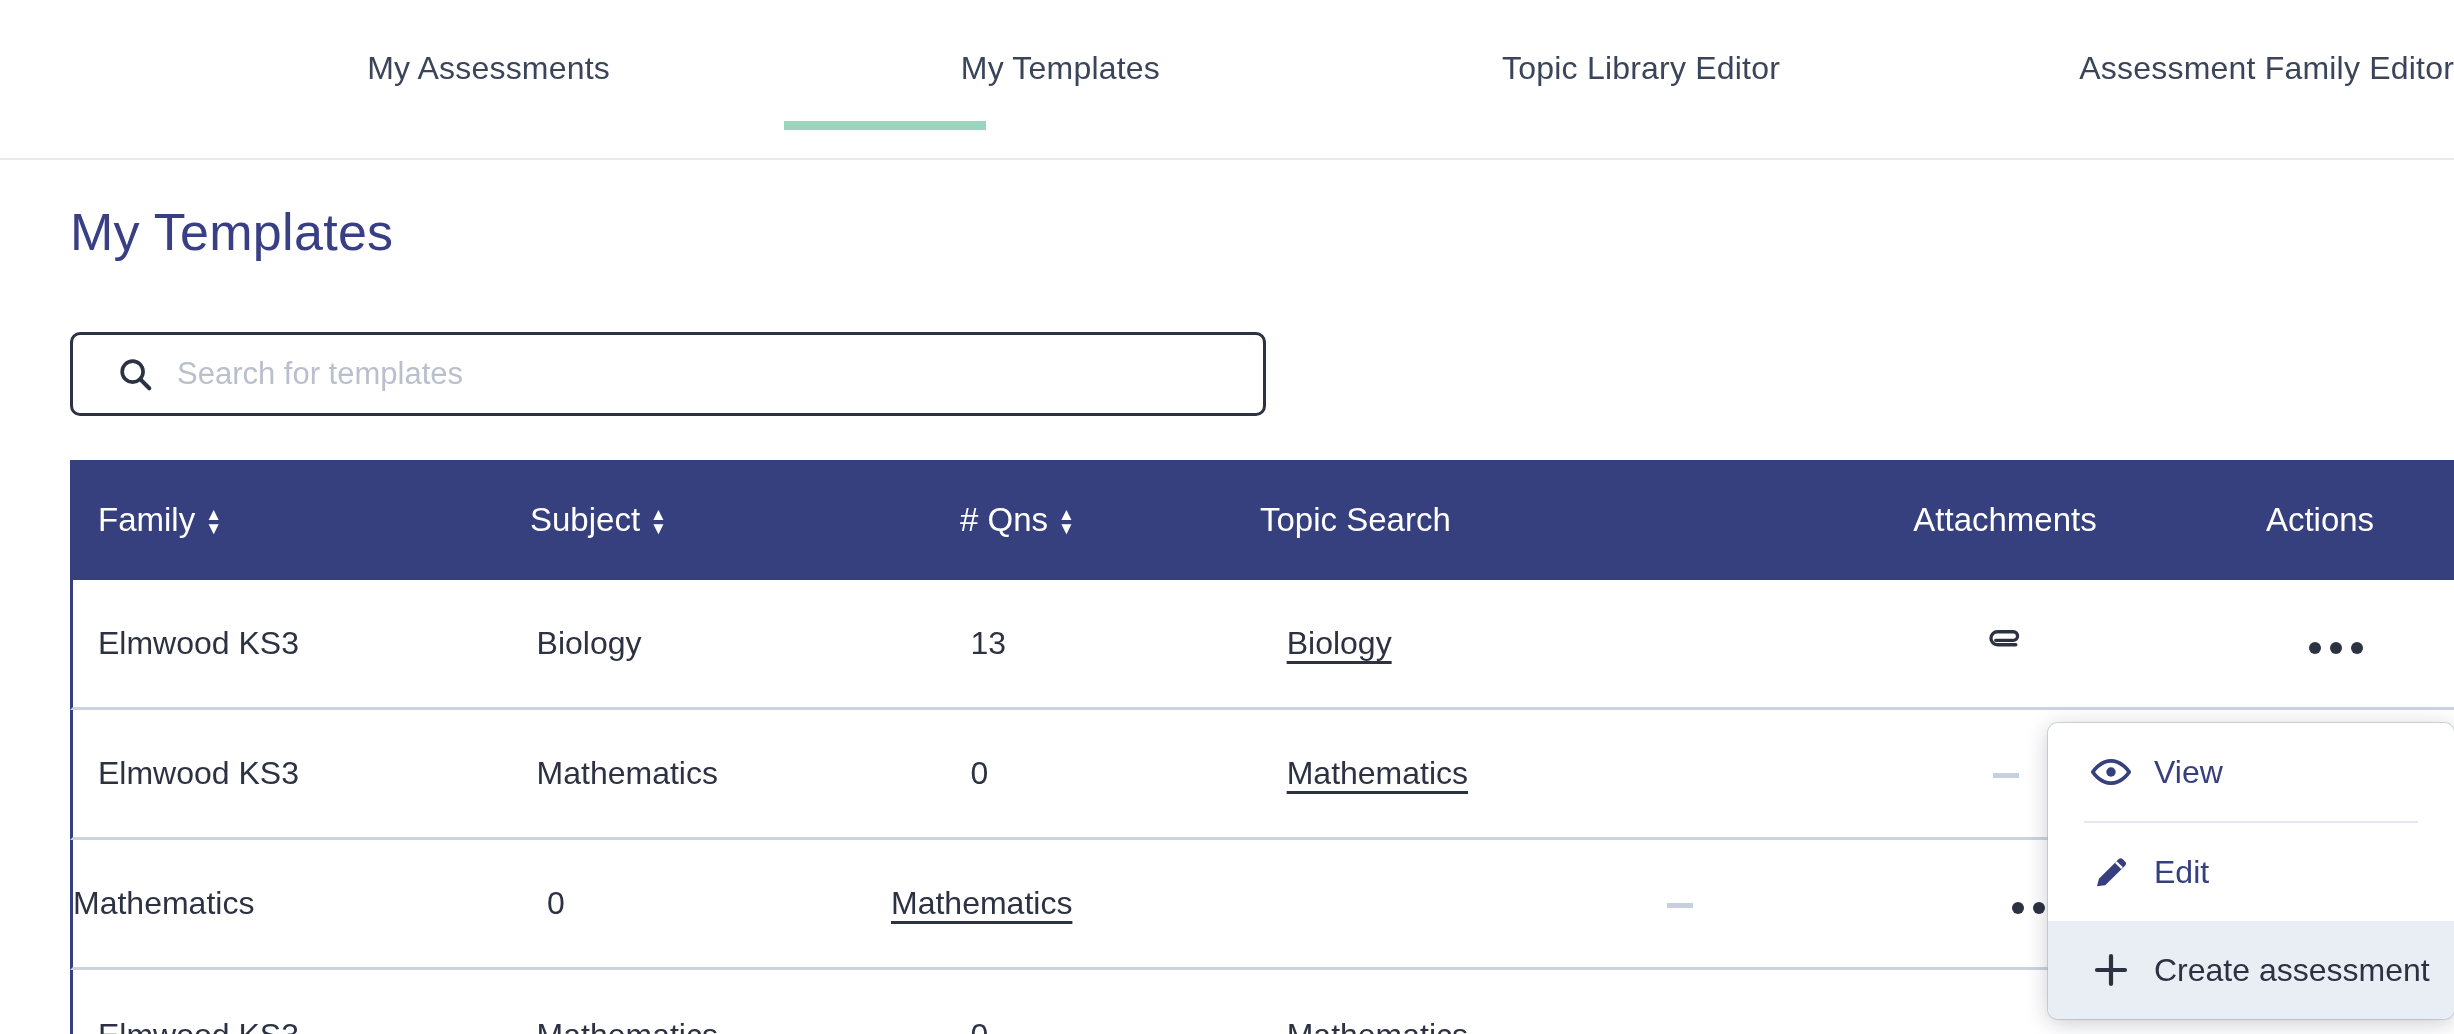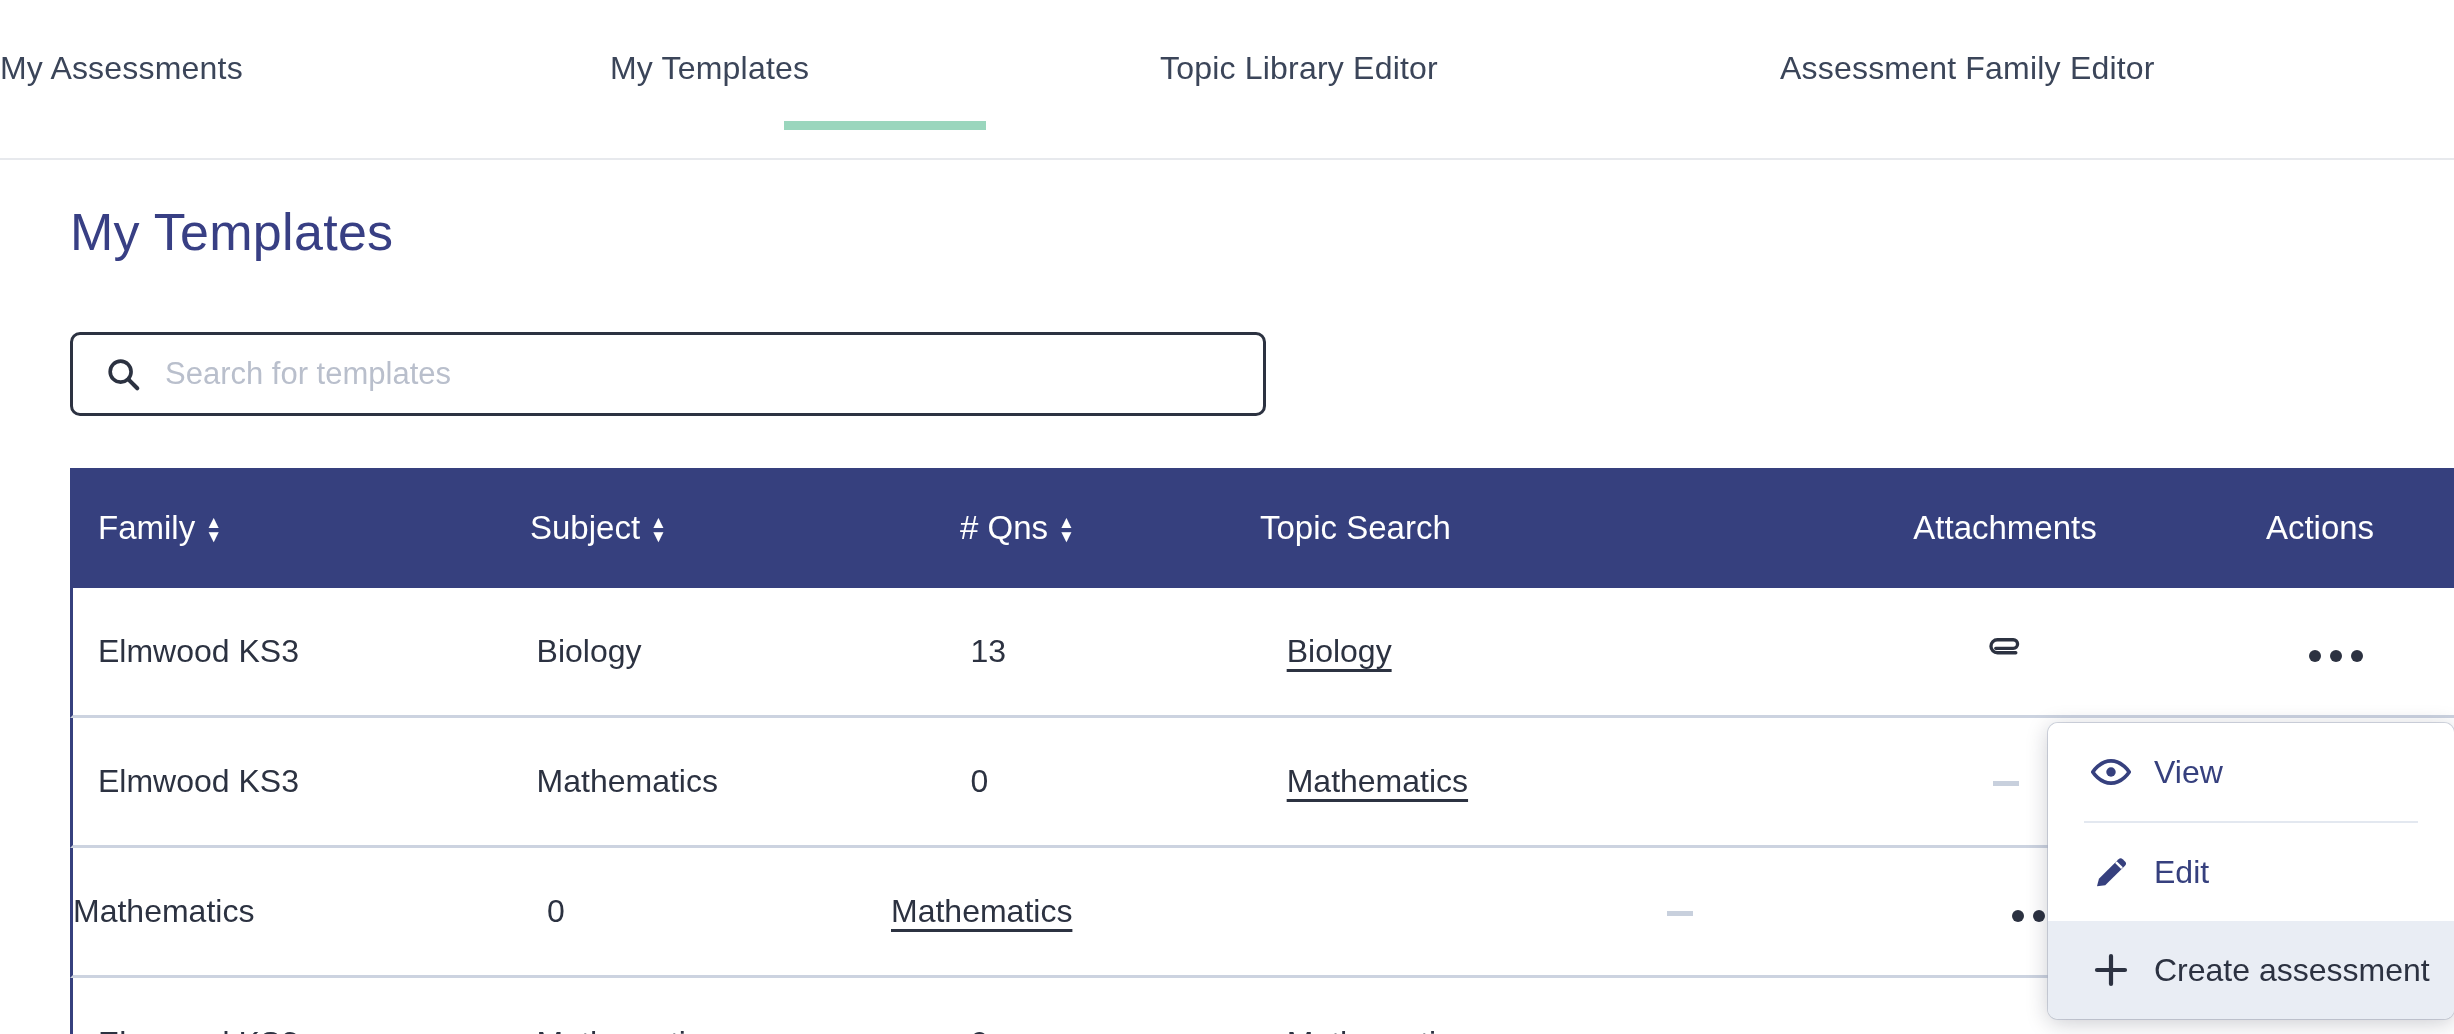--- a/index.html
+++ b/index.html
@@ -27,21 +27,21 @@
     width: 2454px;
     height: 158px;
     display: flex;
     align-items: flex-start;
   }
   .tab {
     position: relative;
     height: 158px;
     display: flex;
     align-items: center;
-    justify-content: flex-start;
+    justify-content: flex-end;
     font-size: 32px;
     color: #3b4559;
     letter-spacing: 0.2px;
     cursor: pointer;
     padding-bottom: 22px;
   }
   .tab-1 { width: 610px; }
   .tab-2 { width: 550px; }
   .tab-3 { width: 620px; }
   .tab-4 { width: 674px; }
@@ -81,20 +81,21 @@
     position: absolute;
     left: 70px;
     top: 172px;
     width: 1196px;
     height: 84px;
     border: 3px solid #2c3241;
     border-radius: 10px;
     background: #ffffff;
     display: flex;
     align-items: center;
+    padding-left: 12px;
   }
   .search-icon {
     margin-left: 30px;
     width: 40px;
     height: 40px;
     display: flex;
     align-items: center;
     justify-content: center;
     flex: none;
   }
@@ -138,21 +139,20 @@
     top: 300px;
     width: 2384px;
   }
   .thead {
     height: 120px;
     background: #36407e;
     display: flex;
     align-items: center;
     color: #ffffff;
     font-size: 33px;
-    margin-top: 8px;
   }
   .row {
     height: 130px;
     background: #ffffff;
     display: flex;
     align-items: center;
     border-left: 3px solid #36407e;
     border-bottom: 3px solid #ccd3e0;
     font-size: 32px;
     color: #2c3241;

